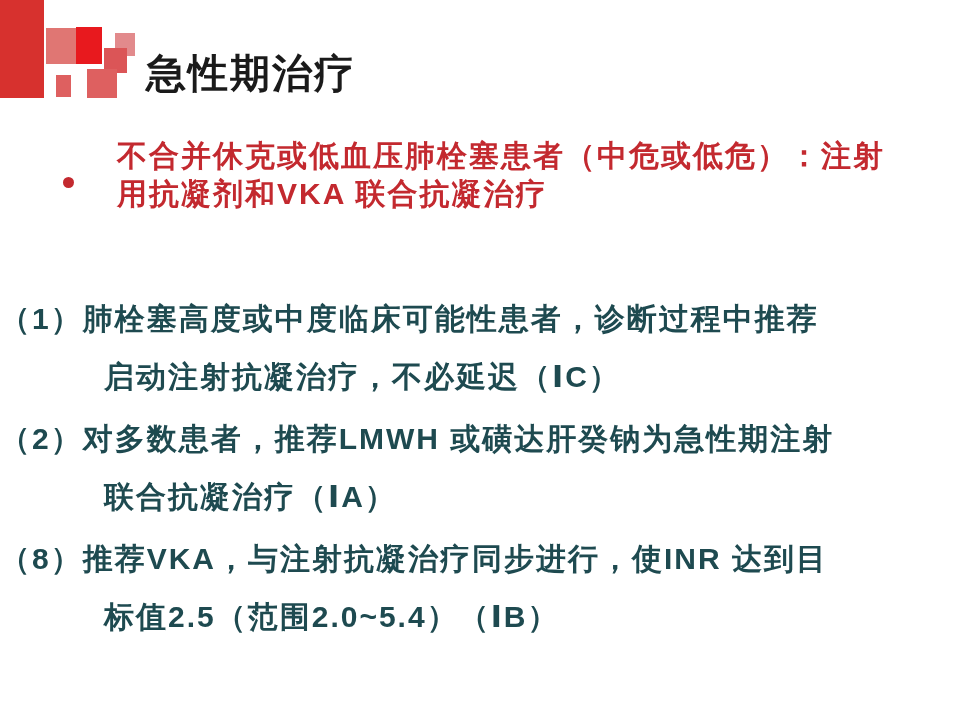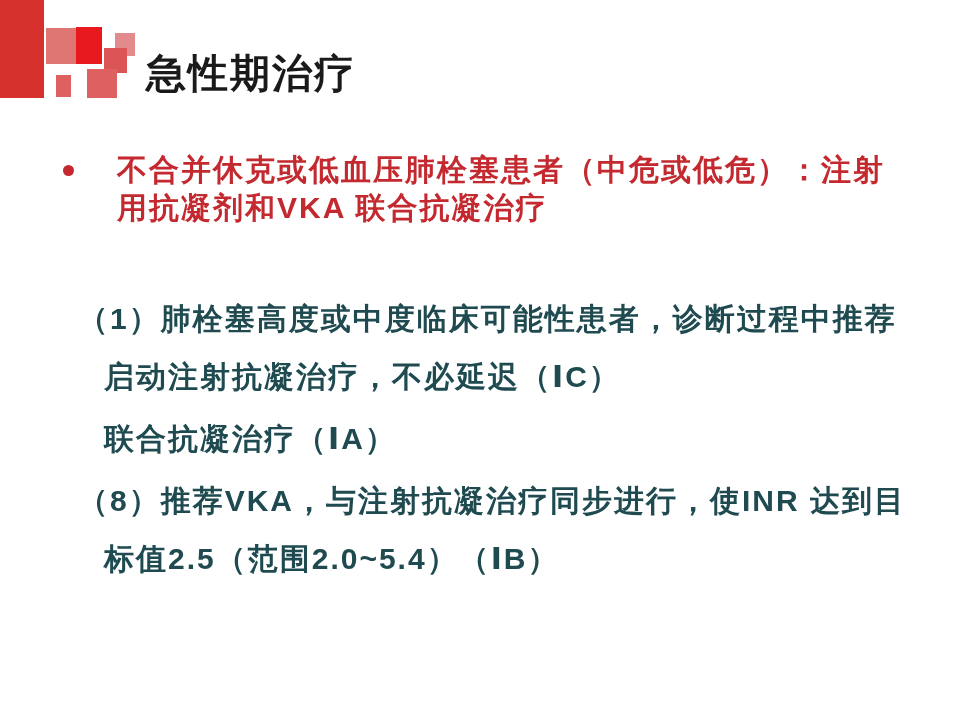--- a/index.html
+++ b/index.html
@@ -37,23 +37,23 @@
     line-height: 46px;
     letter-spacing: 2px;
     color: #1A1A1A;
     white-space: nowrap;
   }
 
   
   .bullet-block {
     position: absolute;
     left: 63px;
-    top: 151px;
+    top: 137px;
     display: flex;
-    align-items: flex-start;
+    align-items: center;
   }
   .bullet-dot {
     flex: 0 0 auto;
     width: 11px;
     height: 11px;
     margin-top: 14px;
     border-radius: 50%;
     background: #C3292F;
   }
   .bullet-text { margin-left: 43px; }
@@ -73,21 +73,21 @@
     width: 960px;
   }
   .item { margin-bottom: 4px; }
   .item .line {
     font-size: 30px;
     line-height: 58px;
     letter-spacing: 2px;
     color: #1E4A50;
     white-space: nowrap;
   }
-  .item .l1 { margin-left: 78px; }
+  .item .l1 { }
   .item .l2 { margin-left: 104px; }
 </style>
 </head>
 <body>
 
 <div class="slide">
 
   <div class="logo">
     <div class="sq sq1"></div>
     <div class="sq sq2"></div>
@@ -107,20 +107,21 @@
       <div class="bline">用抗凝剂和VKA 联合抗凝治疗</div>
     </div>
   </div>
 
   <div class="items">
     <div class="item">
       <div class="line l1">（1）肺栓塞高度或中度临床可能性患者，诊断过程中推荐</div>
       <div class="line l2">启动注射抗凝治疗，不必延迟（ⅠC）</div>
     </div>
     <div class="item">
+      <div class="line l1">（2）对多数患者，推荐LMWH 或磺达肝癸钠为急性期注射</div>
       <div class="line l2">联合抗凝治疗（ⅠA）</div>
     </div>
     <div class="item">
       <div class="line l1">（8）推荐VKA，与注射抗凝治疗同步进行，使INR 达到目</div>
       <div class="line l2">标值2.5（范围2.0~5.4）（ⅠB）</div>
     </div>
   </div>
 
 </div>
 

